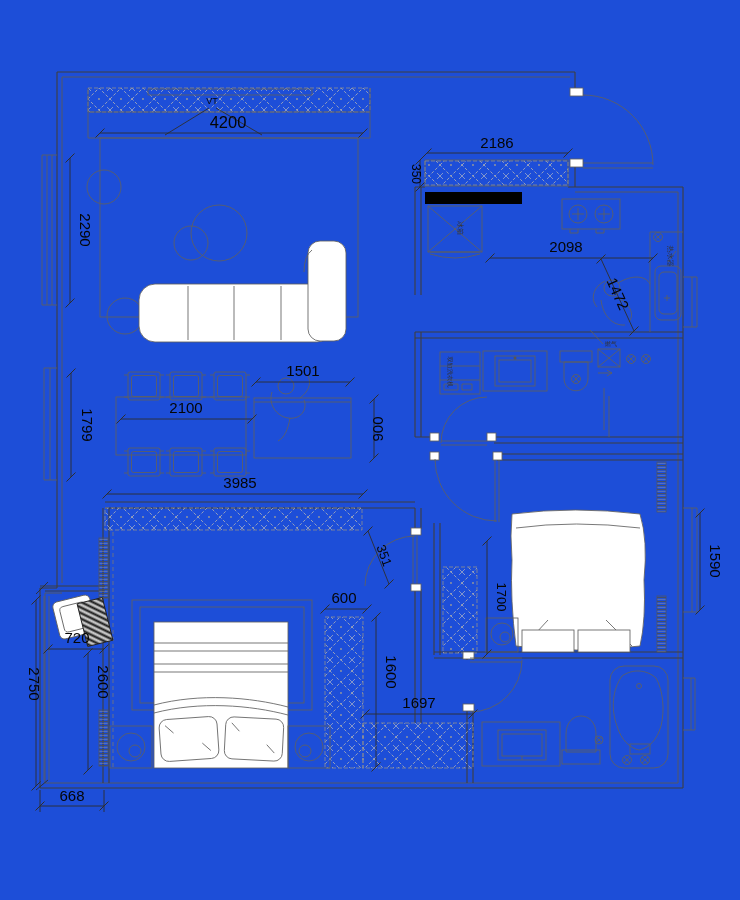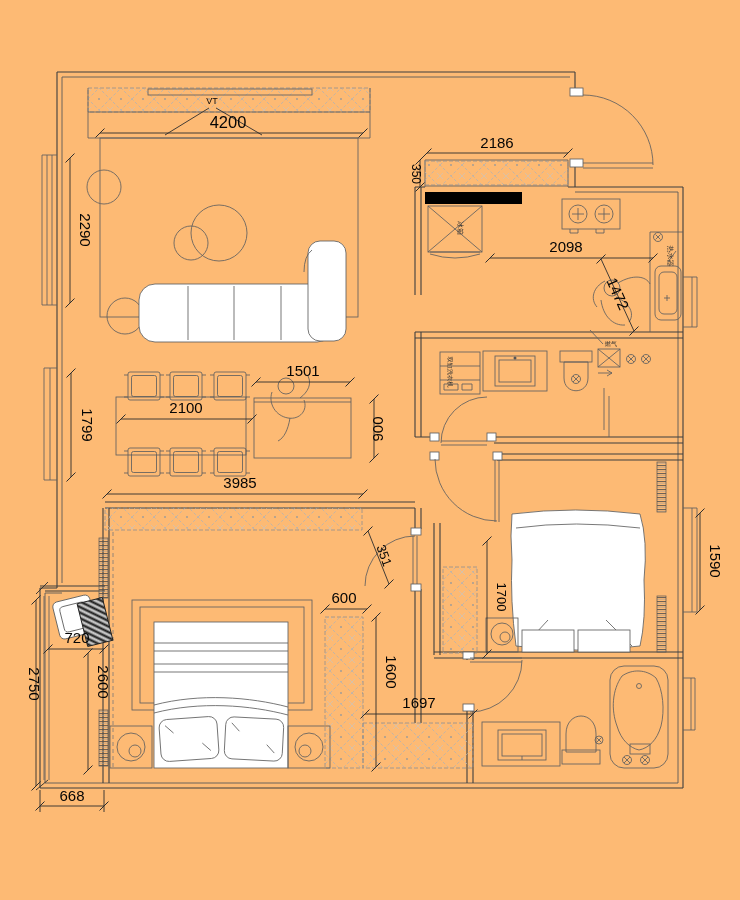--- a/index.html
+++ b/index.html
@@ -1,16 +1,16 @@
 <!DOCTYPE html>
 <html><head>
 <meta charset="utf-8">
 <style>
   html,body{margin:0;padding:0;background:#ffffff;}
-  .stage{width:740px;height:900px;position:relative;background:#fdba74;overflow:hidden;}
+  .stage{width:740px;height:900px;position:relative;background:#1d4ed8;overflow:hidden;}
   svg{display:block;}
   svg .w{stroke:#3f3f3f;stroke-width:1.1;fill:none;stroke-linecap:butt;}
   svg .w2{stroke:#5a5a5a;stroke-width:0.9;fill:none;}
   svg .t{stroke:#606060;stroke-width:0.85;fill:none;}
   svg .tf{stroke:#606060;stroke-width:0.85;fill:#ffffff;}
   svg .dim{stroke:#2e2e2e;stroke-width:0.9;fill:none;}
   svg .hatchrect{fill:url(#hatchX);stroke:#8f8f8f;stroke-width:0.8;stroke-dasharray:4 2;}
   svg .coilrect{fill:url(#coil);stroke:#555;stroke-width:0.7;}
   svg .dash{stroke:#7a7a7a;stroke-width:0.8;stroke-dasharray:4 3;fill:none;}
   svg text{font-family:"Liberation Sans","DejaVu Sans",sans-serif;fill:#050505;}

